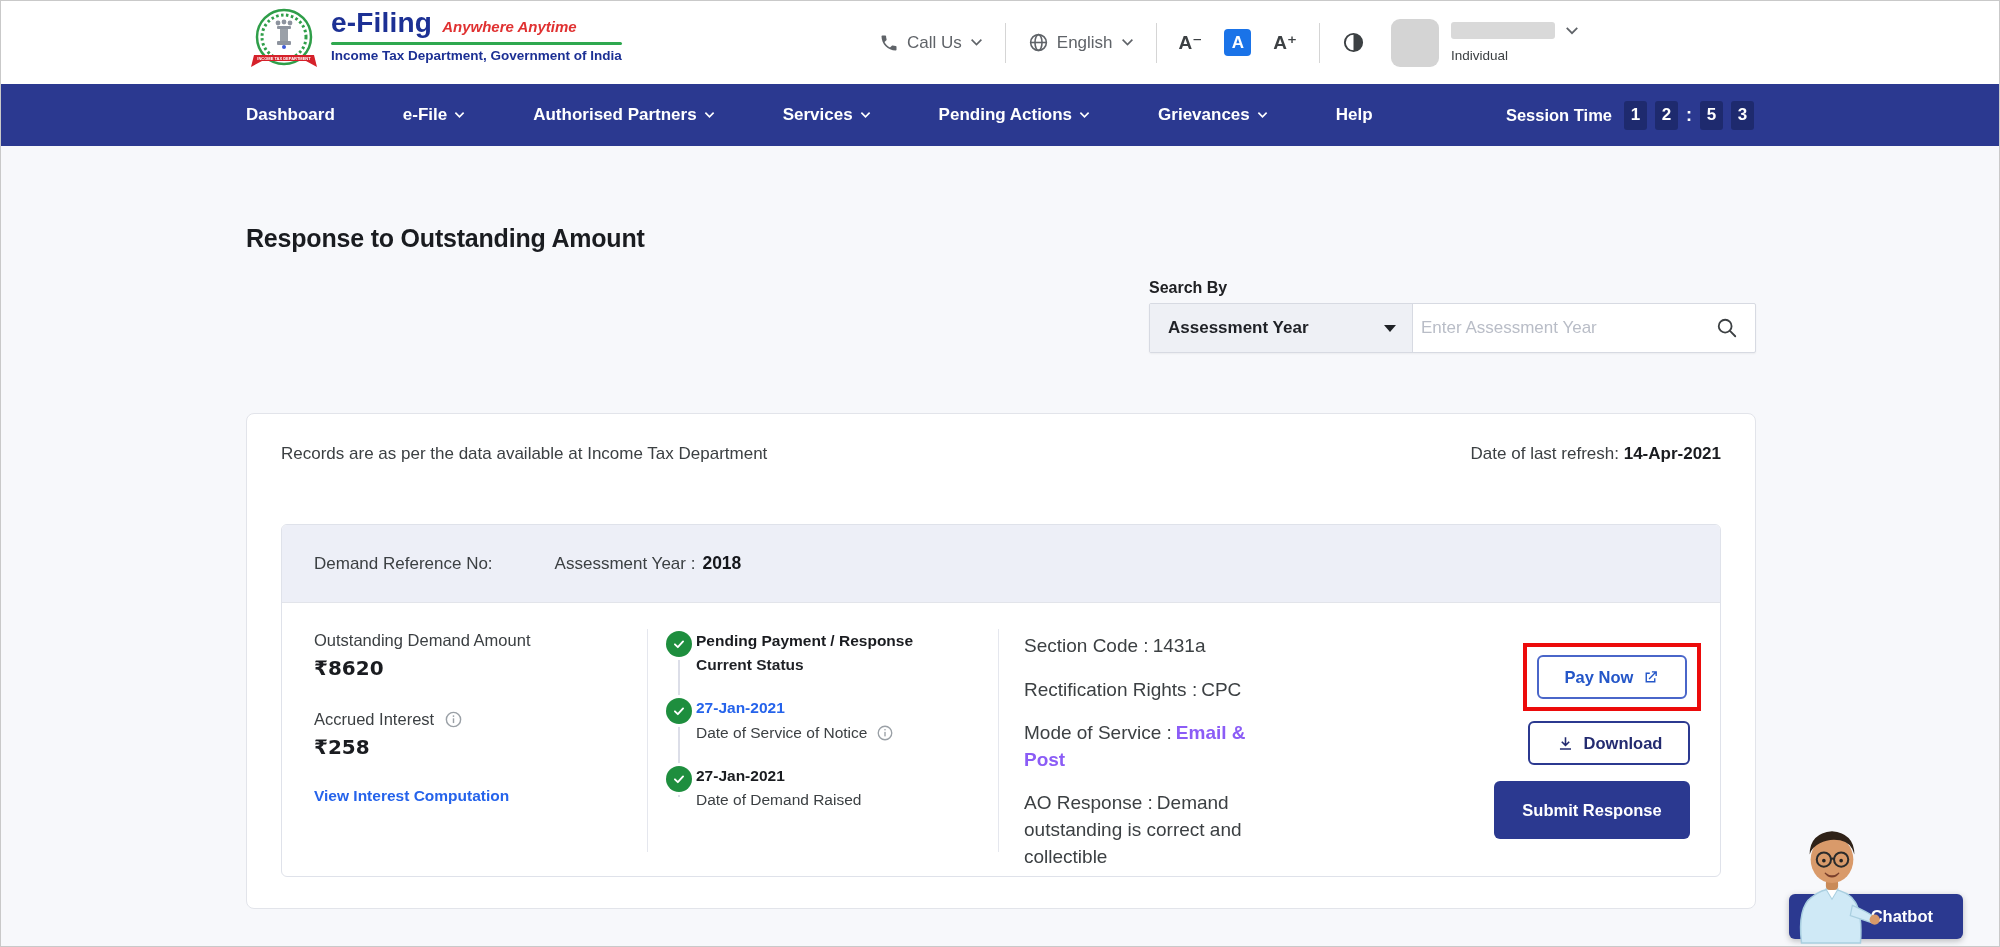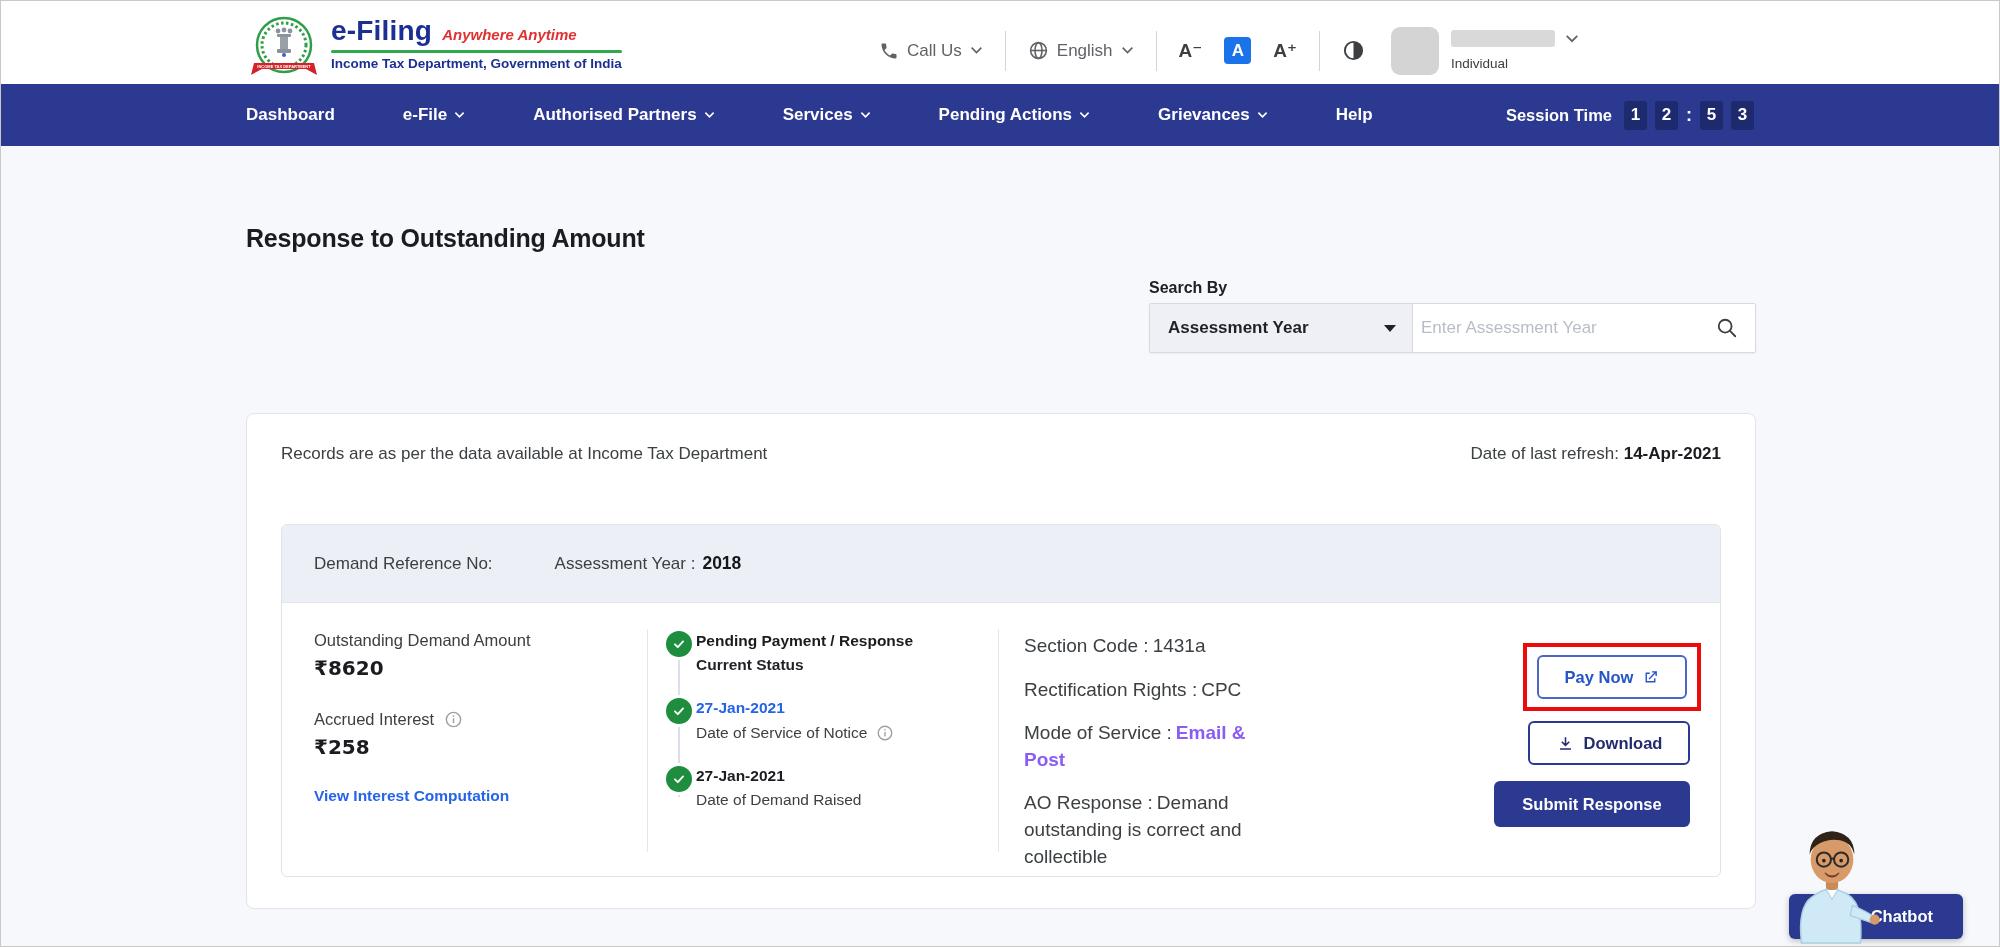--- a/index.html
+++ b/index.html
@@ -1,21 +1,21 @@
 <!DOCTYPE html>
 <html><head>
 <meta charset="utf-8">
 <style>
   *{margin:0;padding:0;box-sizing:border-box;}
   html,body{width:2000px;height:947px;}
   body{font-family:"Liberation Sans","DejaVu Sans",sans-serif;background:#fff;color:#202124;}
   .frame{position:relative;width:2000px;height:947px;background:#fff;border:1px solid #c9c9c9;overflow:hidden;}
 
   
-  .topbar{position:absolute;top:8px;left:0;width:100%;height:83px;background:#fff;}
+  .topbar{position:absolute;top:0;left:0;width:100%;height:83px;background:#fff;}
   .logo{position:absolute;left:250px;top:6px;display:flex;align-items:flex-start;gap:14px;}
   .logo-text{display:flex;flex-direction:column;}
   .logo-row1{display:flex;align-items:baseline;}
   .app-name{font-size:28px;font-weight:700;color:#1c3094;letter-spacing:.2px;}
   .tagline{font-size:15px;font-style:italic;font-weight:600;color:#e03131;margin-left:10px;}
   .logo-rule{height:3px;background:#2fa84f;margin:3px 0 3px 0;border-radius:2px;}
   .org-line{font-size:13.5px;font-weight:600;color:#1c3094;}
 
   .utilities{position:absolute;left:878px;top:0;height:83px;display:flex;align-items:center;color:#5f6368;}
   .util-item{display:flex;align-items:center;gap:8px;font-size:17px;color:#5f6368;cursor:pointer;}
@@ -82,21 +82,21 @@
   .col-details{width:290px;padding-left:25px;padding-top:4px;}
   .det-line{font-size:19px;color:#3c4043;margin-bottom:17px;line-height:1.4;}
   .det-line .val{margin-left:4px;}
   .det-line .val.blue{color:#8b5cf6;font-weight:700;text-align:right;}
 
   .col-actions{margin-left:auto;display:flex;flex-direction:column;align-items:flex-end;padding-top:14px;}
   .pay-highlight{border:4px solid #ec0b0b;padding:8px 10px;margin-bottom:10px;margin-right:-11px;}
   .btn{display:flex;align-items:center;justify-content:center;gap:9px;border-radius:6px;cursor:pointer;font-family:inherit;}
   .btn-pay{width:150px;height:44px;background:#fff;border:2px solid #4a66c9;color:#2456c8;font-size:16.5px;font-weight:600;}
   .btn-download{width:162px;height:44px;background:#fff;border:2px solid #2b3990;color:#232b70;font-size:16.5px;font-weight:700;margin-bottom:16px;}
-  .btn-submit{width:196px;height:46px;background:#2b3990;border:none;color:#fff;font-size:16.5px;font-weight:700;}
+  .btn-submit{width:196px;height:58px;background:#2b3990;border:none;color:#fff;font-size:16.5px;font-weight:700;}
 
   
   .chatbot-btn{position:absolute;left:1788px;top:748px;width:174px;height:45px;background:#2b3990;border-radius:6px;color:#fff;font-size:16.5px;font-weight:700;display:flex;align-items:center;justify-content:flex-end;padding-right:30px;box-shadow:0 2px 6px rgba(0,0,0,.25);cursor:pointer;}
   .mascot{position:absolute;left:1780px;top:676px;width:102px;height:122px;z-index:2;}
 </style>
 </head>
 <body>
 
 <div class="frame">
 

